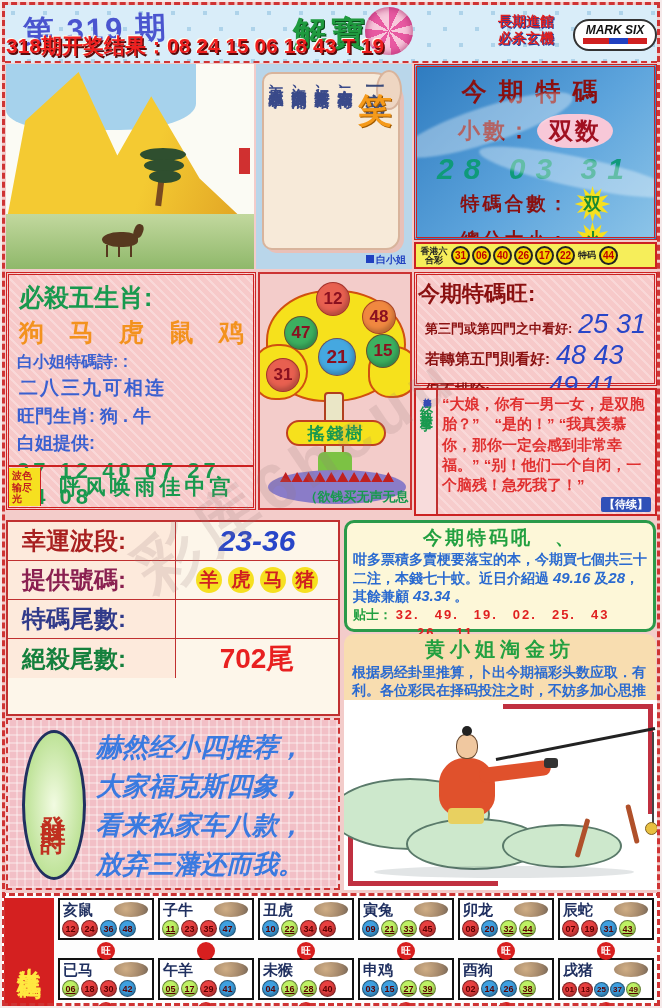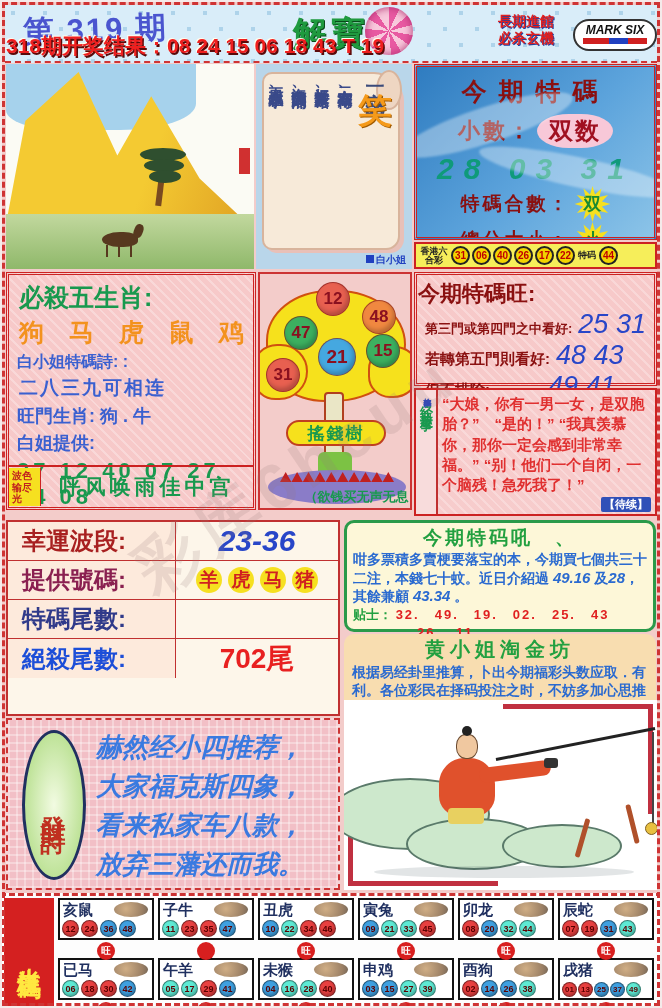--- a/index.html
+++ b/index.html
@@ -144,21 +144,21 @@
   .jtag{position:absolute;right:4px;bottom:2px;font-size:11px;font-weight:bold;color:#fff;background:#3050b8;
         padding:0 3px;border-radius:2px;}
 
   
   .luckt{position:absolute;left:6px;top:520px;width:334px;height:196px;border:2px solid #c03030;background:#fdf6ea;}
   .lrow{display:flex;height:39px;border-bottom:1px solid #c03030;align-items:center;}
   .lrow:last-child{border-bottom:none;}
   .llab{width:168px;height:100%;display:flex;align-items:center;padding-left:14px;
         border-right:1px solid #c03030;font-size:24px;font-weight:bold;background:#fdeadc;}
   .lval{flex:1;display:flex;align-items:center;justify-content:center;gap:6px;}
-  .c1{color:#a82020;} .c2{color:#8a2050;} .c3{color:#303a8a;} .c4{color:#1d4ed8;} .c5{color:#e04890;}
+  .c1{color:#a82020;} .c2{color:#8a2050;} .c3{color:#303a8a;} .c4{color:#15803d;} .c5{color:#e04890;}
   .v1{font-size:30px;font-weight:bold;font-style:italic;color:#2846c8;}
   .chip{display:inline-flex;align-items:center;justify-content:center;width:26px;height:26px;border-radius:50%;
         background:#f6e020;color:#d02020;font-size:19px;font-weight:bold;}
   .v3{font-size:24px;font-weight:bold;font-style:italic;color:#189a50;letter-spacing:2px;}
   .v4{font-size:28px;font-weight:bold;color:#e82020;}
   .cw{width:30px;height:30px;border-radius:50%;box-shadow:inset -3px -4px 6px rgba(0,0,0,.3);}
   .cwr{background:#e82020;} .cwb{background:#40a0e0;} .cwg{background:#38b060;position:relative;}
   .cwg::after{content:"✔";position:absolute;left:6px;top:2px;color:#2060d0;font-size:20px;font-weight:bold;}
 
   
@@ -212,21 +212,21 @@
   .cell{position:absolute;width:96px;height:42px;background:#fff;border:2px solid #111;padding:1px 2px;}
   .cname{position:absolute;left:3px;top:1px;font-size:15px;font-weight:bold;color:#203060;}
   .blob{position:absolute;right:4px;top:2px;width:34px;height:15px;border-radius:50%;
         background:radial-gradient(circle at 35% 45%,#c8a070,#8a6a4a 70%,#5a4a3a);opacity:.85;}
   .cballs{position:absolute;left:2px;bottom:1px;display:flex;gap:2px;}
   .ball{display:inline-flex;align-items:center;justify-content:center;width:17px;height:17px;border-radius:50%;
         font-size:9px;font-weight:bold;color:#5a0000;border:1px solid rgba(0,0,0,.45);
         box-shadow:inset -1px -2px 3px rgba(0,0,0,.25);flex:0 0 auto;}
   .ball[data-color="red"]{background:#e84040;}
   .ball[data-color="blue"]{background:#3fa0e0;}
-  .ball[data-color="green"]{background:#5eead4;}
+  .ball[data-color="green"]{background:#bef264;text-decoration:underline;}
   .sball{width:15px;height:15px;font-size:8px;}
   .cbadge{position:absolute;width:18px;height:18px;border-radius:50%;background:#d81f1f;color:#fff;
           display:flex;align-items:center;justify-content:center;font-size:10px;font-weight:bold;z-index:5;}
 
   .wmark{position:absolute;left:110px;top:430px;font-size:64px;font-weight:bold;color:rgba(150,120,120,.18);
          transform:rotate(-34deg);letter-spacing:8px;z-index:50;pointer-events:none;white-space:nowrap;}
 </style>
 </head>
 <body>
 

